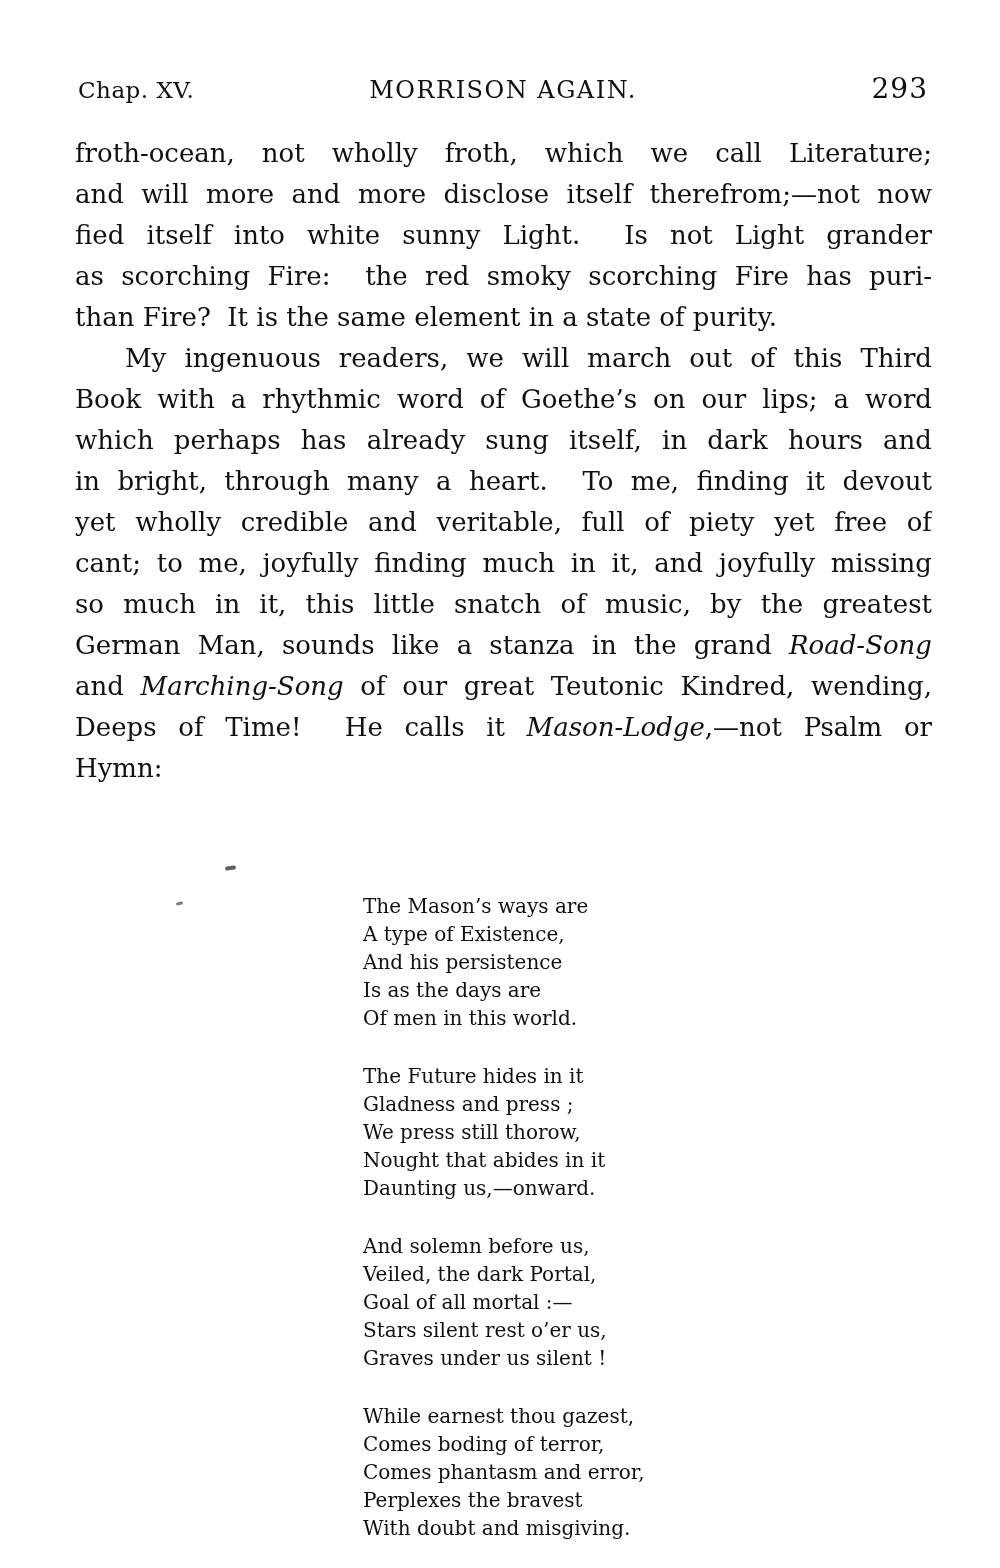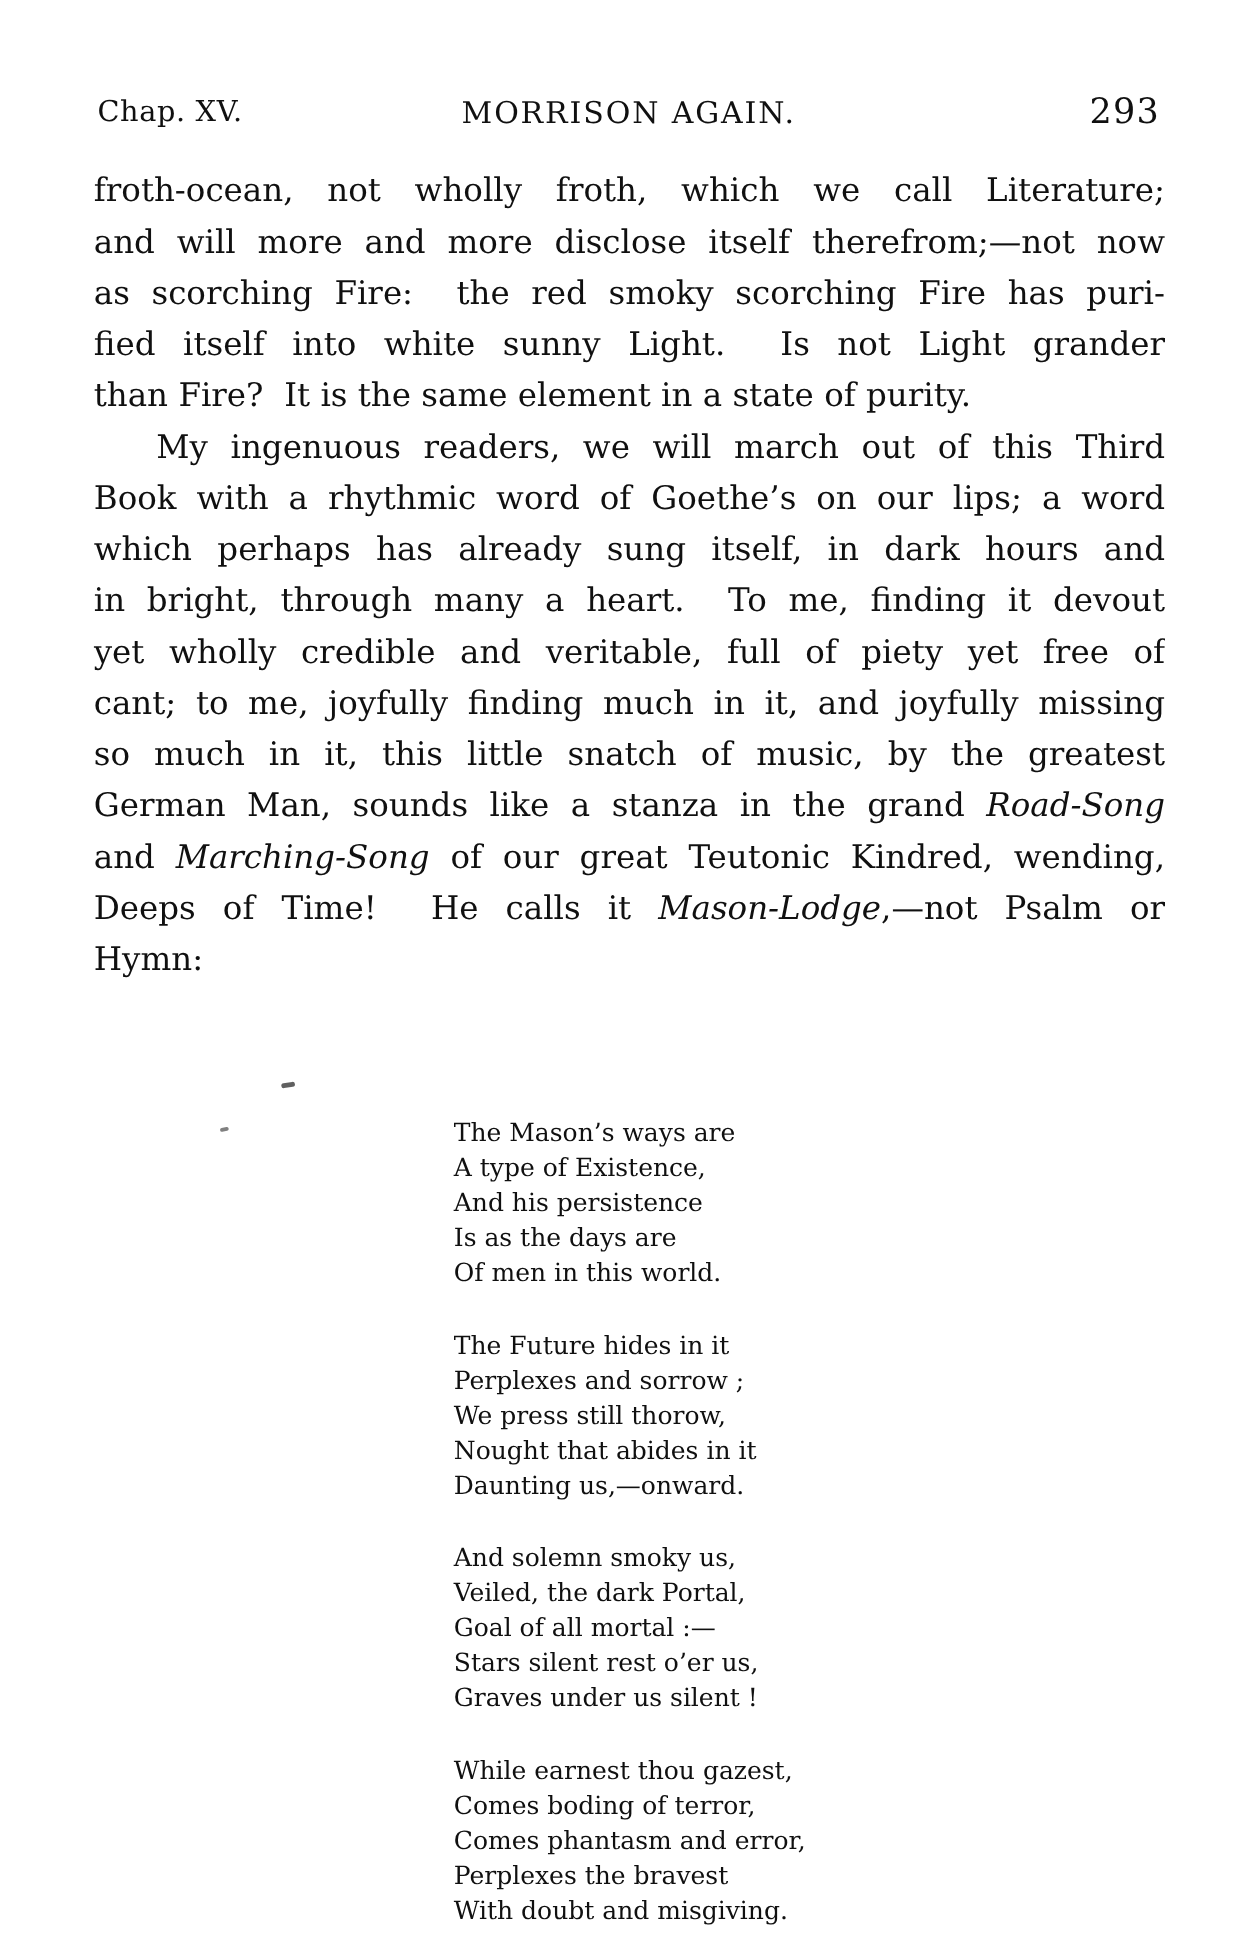--- a/index.html
+++ b/index.html
@@ -39,22 +39,22 @@
   <div class="header">
     <span class="chapter">Chap. XV.</span>
     <span class="running-title">MORRISON AGAIN.</span>
     <span class="page-number">293</span>
   </div>
 
   <div class="body-text" id="body-text">
       <div>
         <div class="bline"><span>froth-ocean, not wholly froth, which we call Literature;</span></div>
         <div class="bline"><span>and will more and more disclose itself therefrom;—not now</span></div>
+        <div class="bline"><span>fied itself into white sunny Light.&nbsp; Is not Light grander</span></div>
         <div class="bline"><span>as scorching Fire:&nbsp; the red smoky scorching Fire has puri-</span></div>
-        <div class="bline"><span>fied itself into white sunny Light.&nbsp; Is not Light grander</span></div>
         <div class="bline last"><span>than Fire?&nbsp; It is the same element in a state of purity.</span></div>
       </div>
       <div>
         <div class="bline indent"><span>My ingenuous readers, we will march out of this Third</span></div>
         <div class="bline"><span>Book with a rhythmic word of Goethe’s on our lips; a word</span></div>
         <div class="bline"><span>which perhaps has already sung itself, in dark hours and</span></div>
         <div class="bline"><span>in bright, through many a heart.&nbsp; To me, finding it devout</span></div>
         <div class="bline"><span>yet wholly credible and veritable, full of piety yet free of</span></div>
         <div class="bline"><span>cant; to me, joyfully finding much in it, and joyfully missing</span></div>
         <div class="bline"><span>so much in it, this little snatch of music, by the greatest</span></div>
@@ -68,27 +68,27 @@
   <div class="poem" id="poem">
       <div class="stanza">
         <div class="pline">The Mason’s ways are</div>
         <div class="pline">A type of Existence,</div>
         <div class="pline">And his persistence</div>
         <div class="pline">Is as the days are</div>
         <div class="pline">Of men in this world.</div>
       </div>
       <div class="stanza">
         <div class="pline">The Future hides in it</div>
-        <div class="pline">Perplexes and sorrow ;</div>
+        <div class="pline">Gladness and press ;</div>
         <div class="pline">We press still thorow,</div>
         <div class="pline">Nought that abides in it</div>
         <div class="pline">Daunting us,—onward.</div>
       </div>
       <div class="stanza">
-        <div class="pline">And solemn smoky us,</div>
+        <div class="pline">And solemn before us,</div>
         <div class="pline">Veiled, the dark Portal,</div>
         <div class="pline">Goal of all mortal :—</div>
         <div class="pline">Stars silent rest o’er us,</div>
         <div class="pline">Graves under us silent !</div>
       </div>
       <div class="stanza">
         <div class="pline">While earnest thou gazest,</div>
         <div class="pline">Comes boding of terror,</div>
         <div class="pline">Comes phantasm and error,</div>
         <div class="pline">Perplexes the bravest</div>

